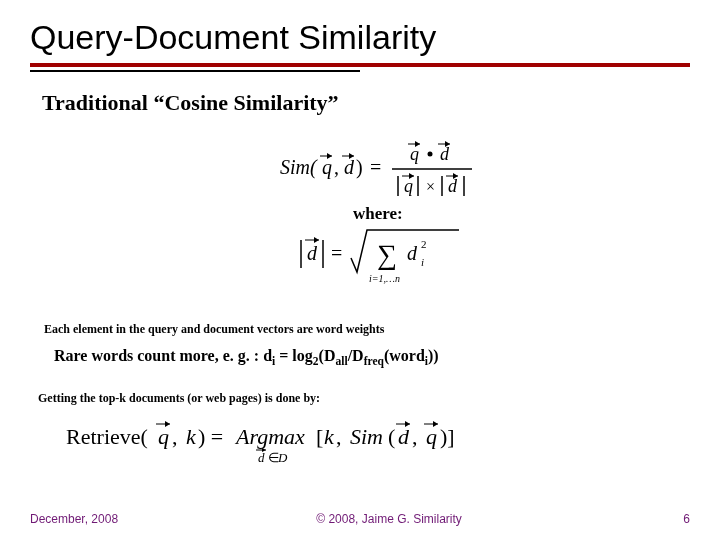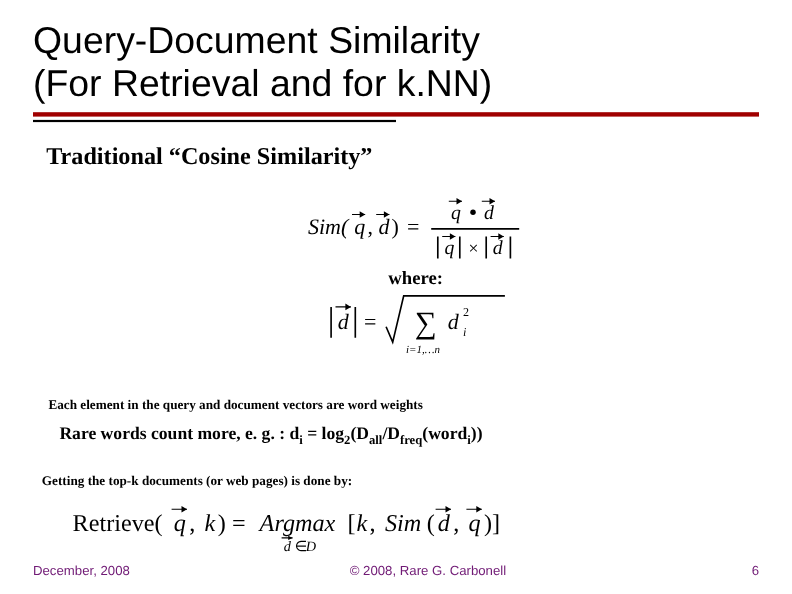--- a/index.html
+++ b/index.html
@@ -88,21 +88,20 @@
   sub { font-size: 0.72em; }
   svg text { font-family: "Times New Roman", serif; }
 </style>
 </head>
 <body>
 
 <div class="slide">
 
   <h1 class="title">
     <span>Query-Document Similarity</span><br>
-    <span>(For Retrieval and for k.NN)</span>
   </h1>
 
   <div class="rule-wrap">
     <div class="rule-red"></div>
     <div class="rule-black"></div>
   </div>
 
   <div class="body">
 
     <div class="subhead">Traditional “Cosine Similarity”</div>
@@ -202,17 +201,17 @@
         <polygon points="200,34 196,32 196,36" fill="#000"></polygon>
         <text x="202" y="46" font-size="13">∈</text>
         <text x="212" y="46" font-size="13" font-style="italic">D</text>
       </svg>
     </div>
 
   </div>
 
   <div class="footer">
     <div>December, 2008</div>
-    <div class="center">© 2008, Rare G. Carbonell</div>
+    <div class="center">© 2008, Jaime G. Similarity</div>
     <div class="right">6</div>
   </div>
 
 </div>
 
 </body></html>

